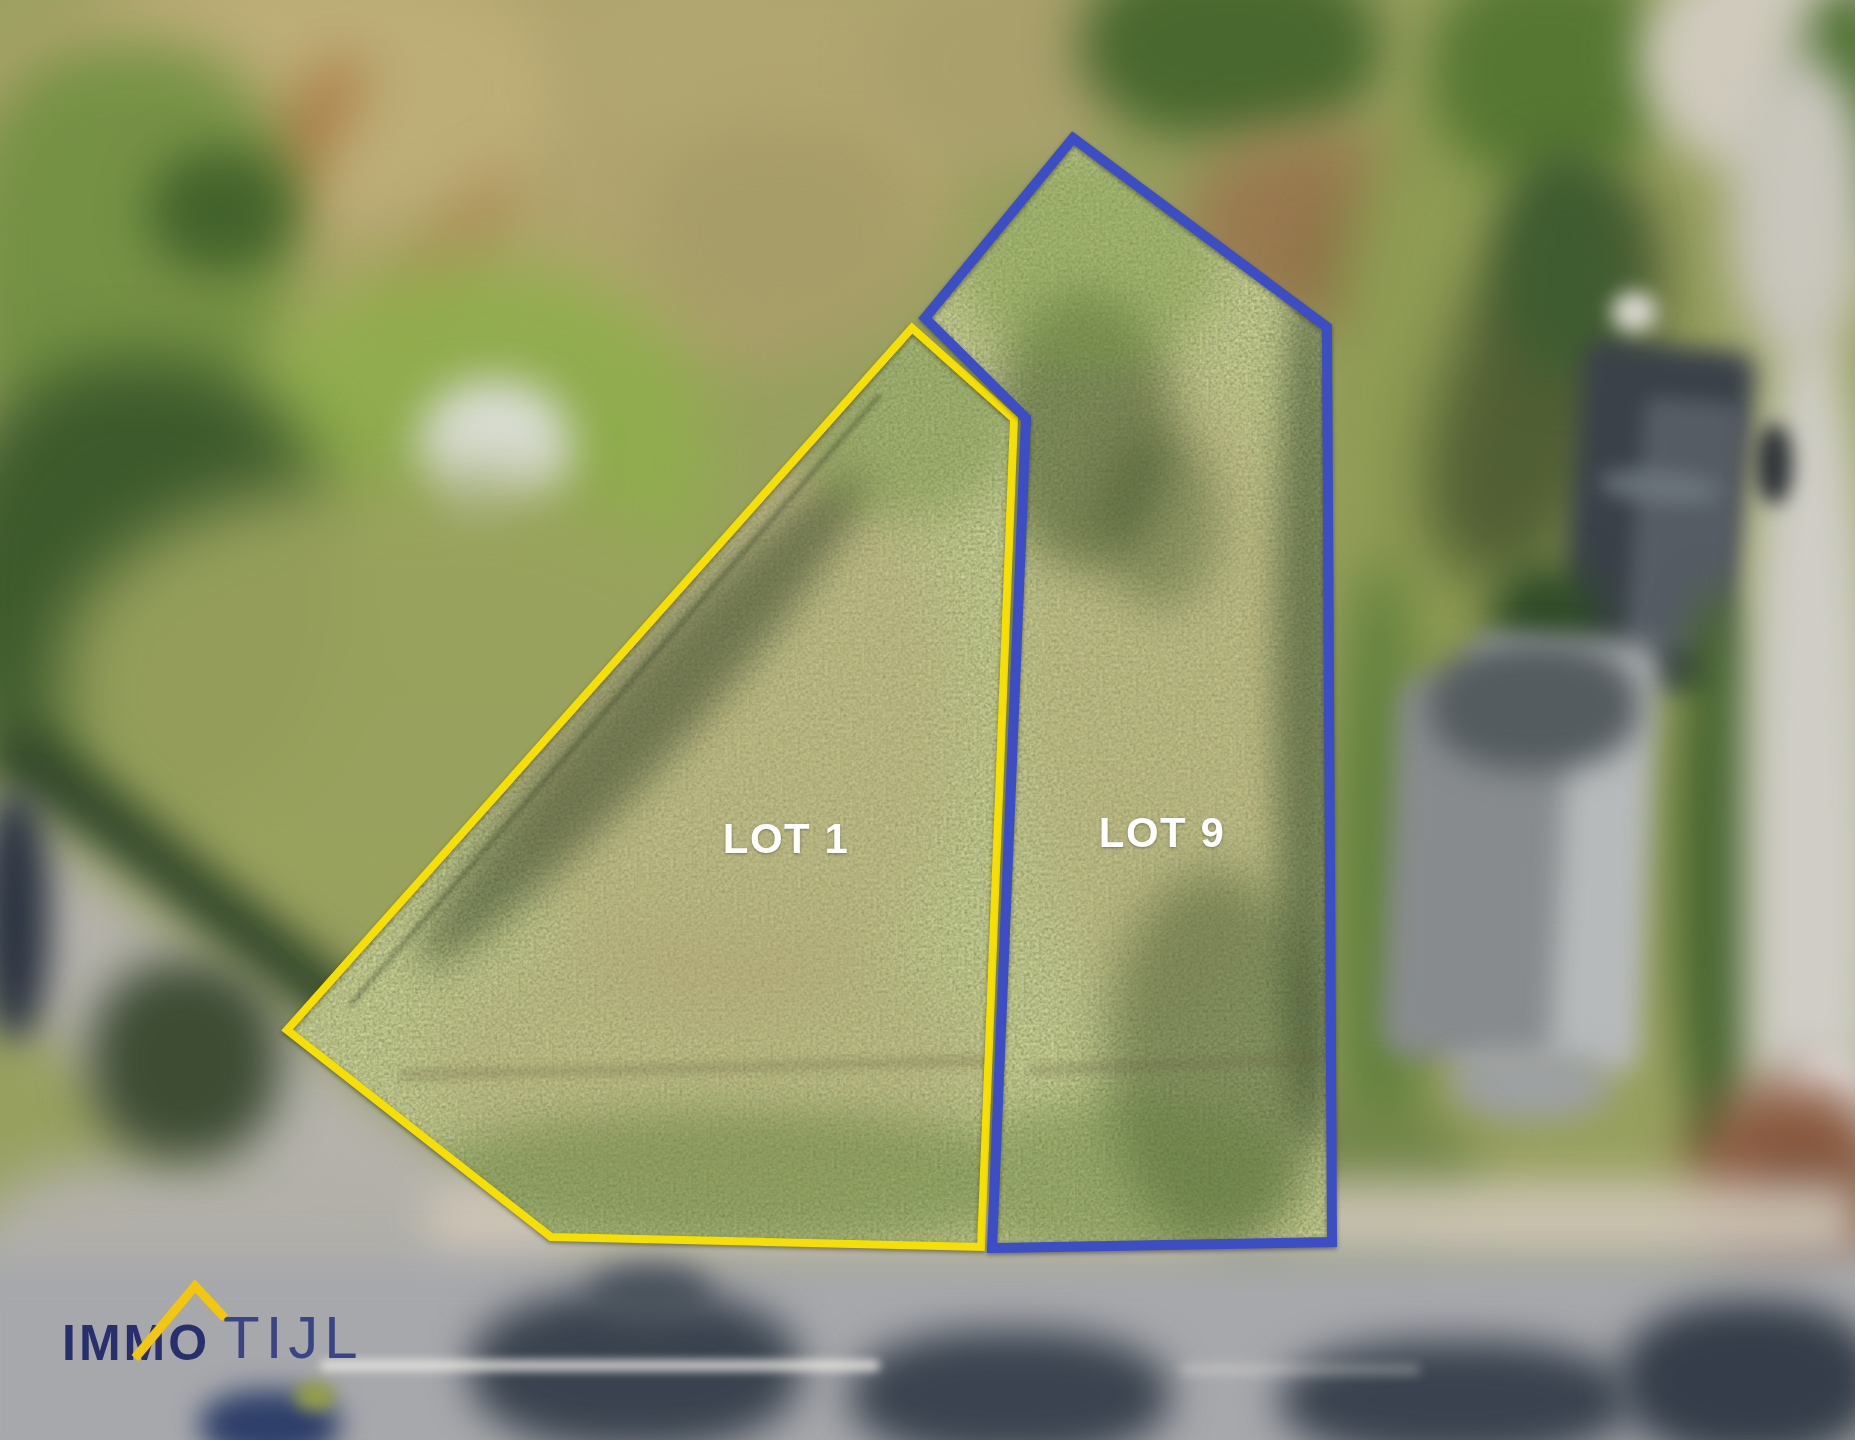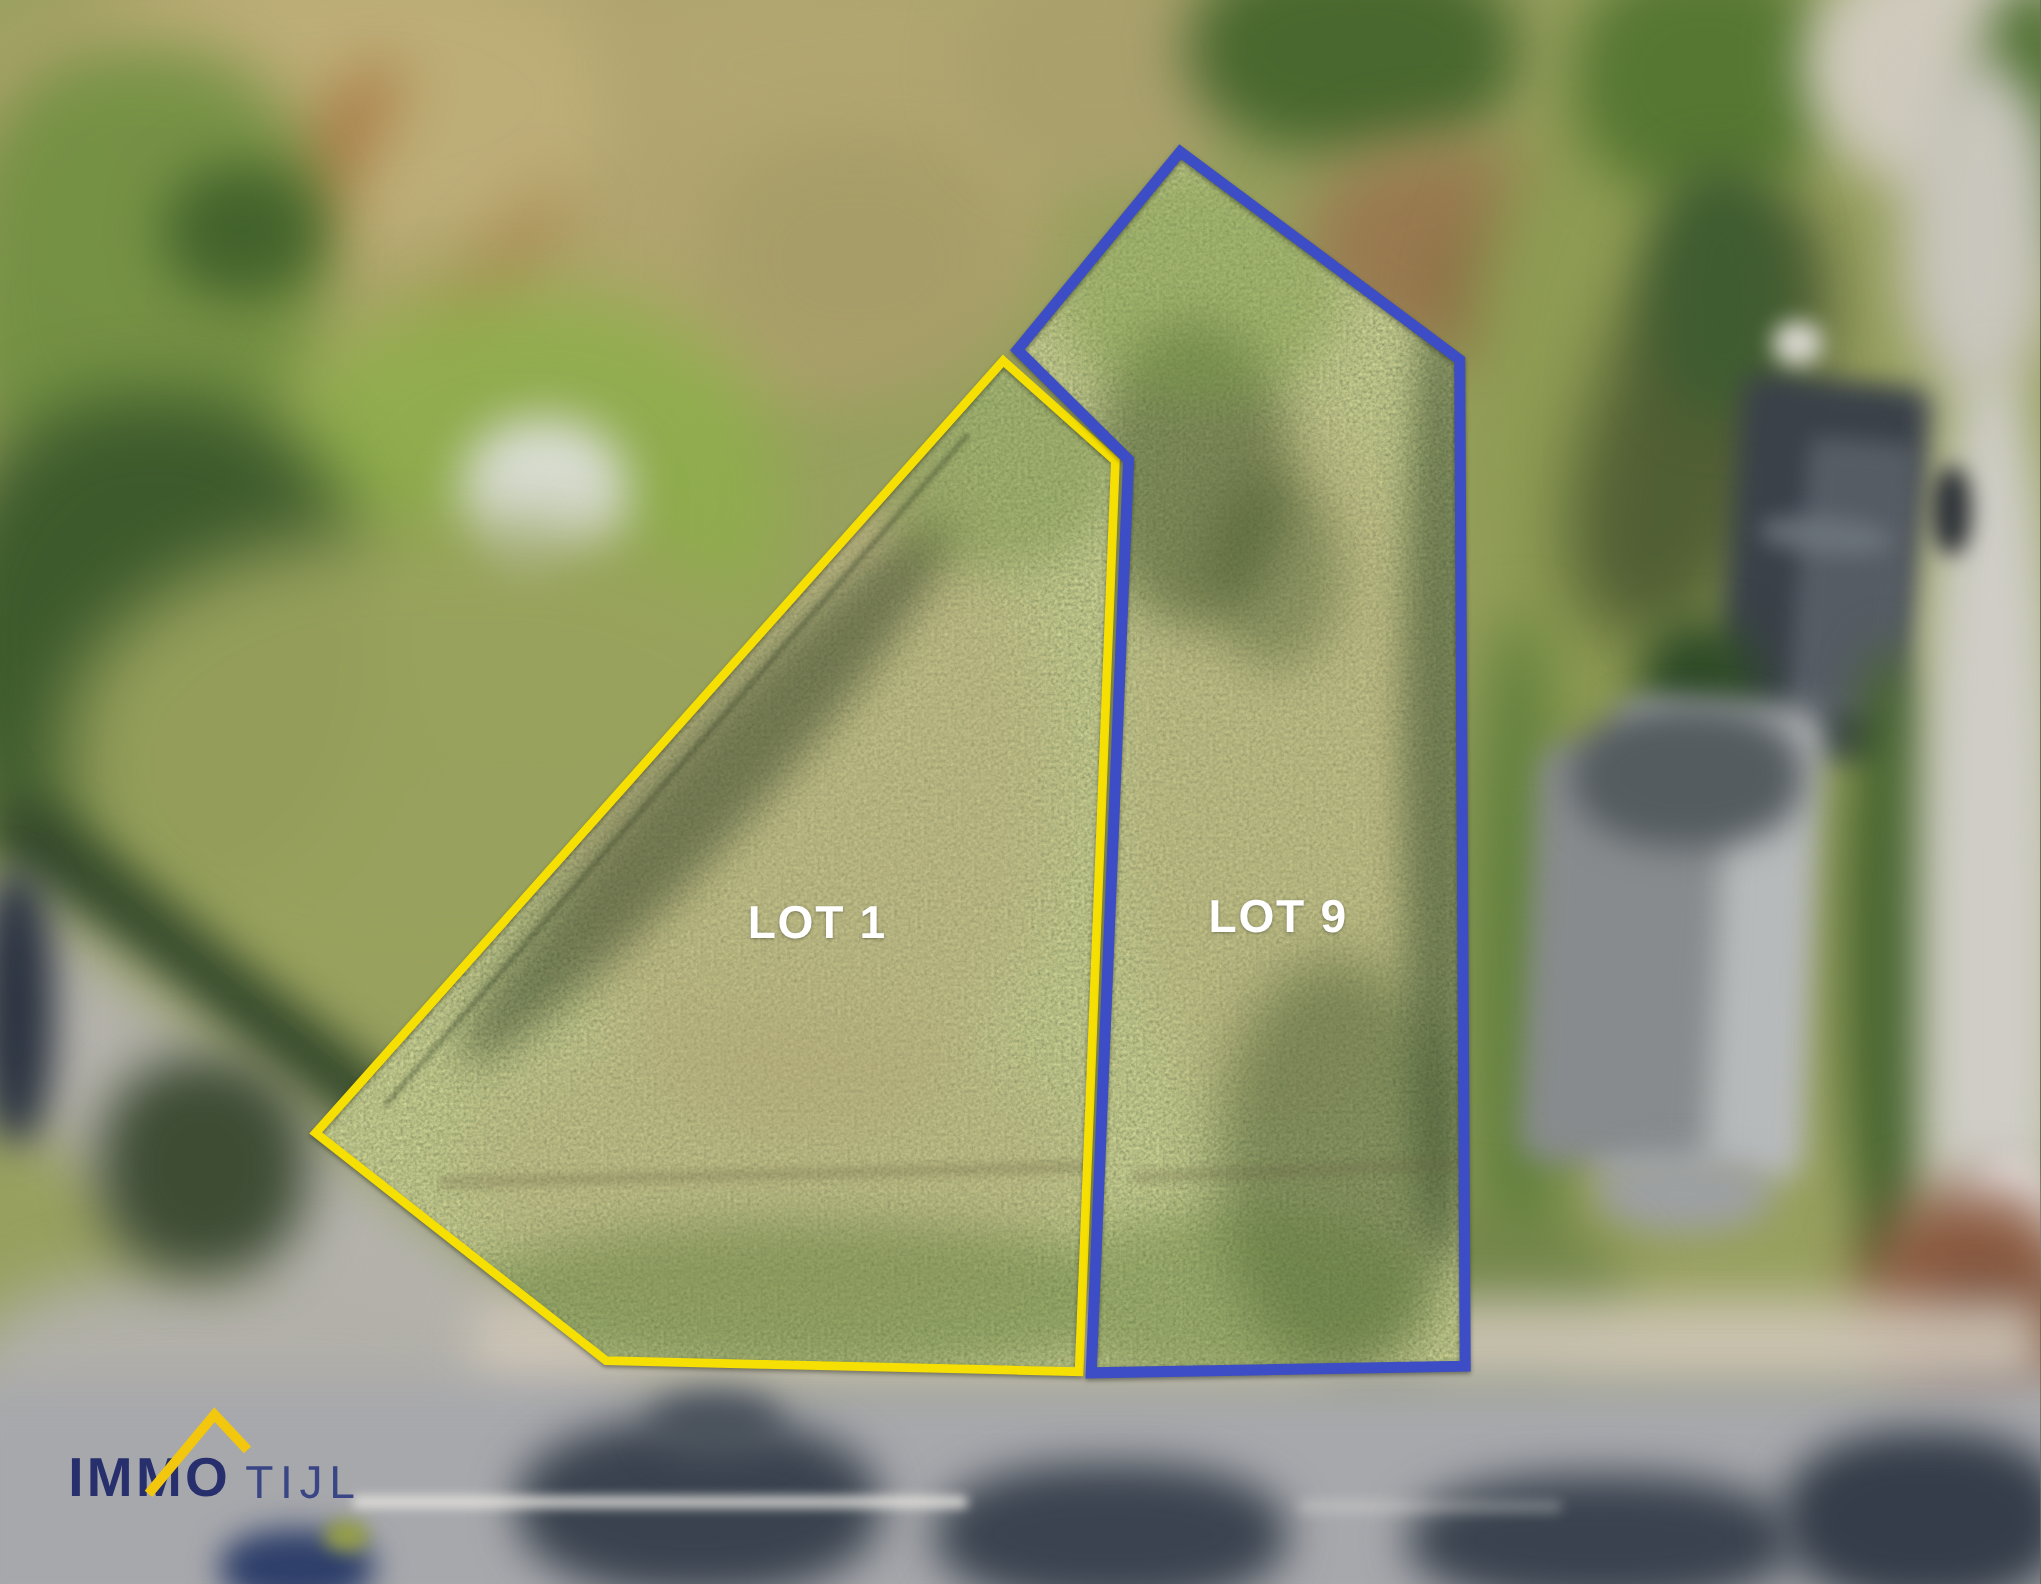--- a/index.html
+++ b/index.html
@@ -14,30 +14,30 @@
   
   .lots{position:absolute;left:0;top:0;z-index:2;}
   .lot1-stroke,.lot2-stroke{fill:none;stroke-linejoin:miter;
     filter:drop-shadow(0 2px 2px rgba(20,25,10,.45));}
   
   .lot-label{
     position:absolute;z-index:3;transform:translate(-50%,-50%);
     color:#fff;font-size:42px;font-weight:700;letter-spacing:1.5px;
     text-shadow:0 1px 3px rgba(0,0,0,.35);white-space:nowrap;
   }
-  #lot1-label{left:743px;top:839px;}
+  #lot1-label{left:786px;top:839px;}
   #lot2-label{left:1162px;top:833px;}
   
   .logo{position:absolute;left:60px;top:1280px;width:300px;height:96px;z-index:4;}
   .logo .immo{
     position:absolute;left:2px;bottom:4px;font-size:50px;font-weight:800;
     color:#272f6d;letter-spacing:3px;z-index:1;
   }
   .logo .tijl{
-    position:absolute;left:163px;bottom:4px;font-size:42px;font-weight:400;
+    position:absolute;left:163px;bottom:4px;font-size:60px;font-weight:400;
     color:#3a4585;letter-spacing:6px;z-index:1;
   }
   .logo-roof{position:absolute;left:70px;top:0px;z-index:2;overflow:visible;}
   .logo-roof polyline{fill:none;stroke:#f2c70d;stroke-width:9;stroke-linejoin:miter;stroke-linecap:butt;}
 </style>
 </head>
 <body>
 
 <div class="stage">
 

